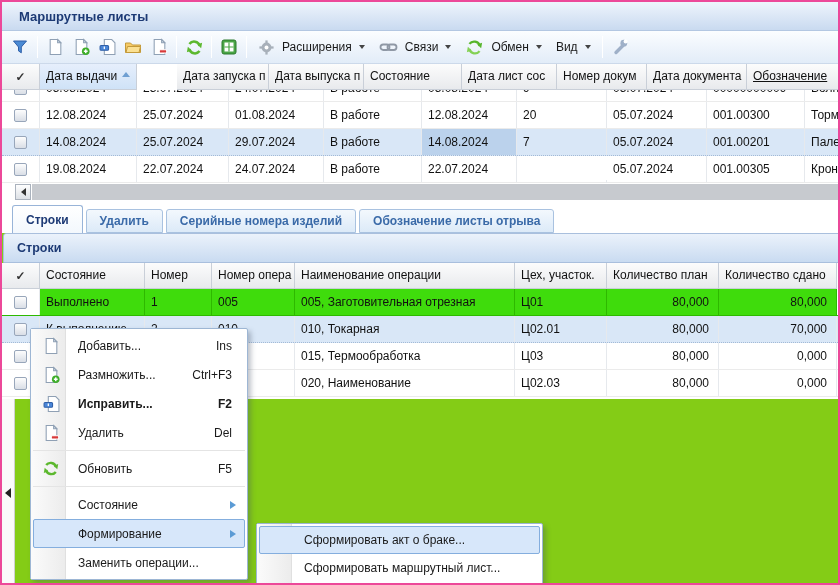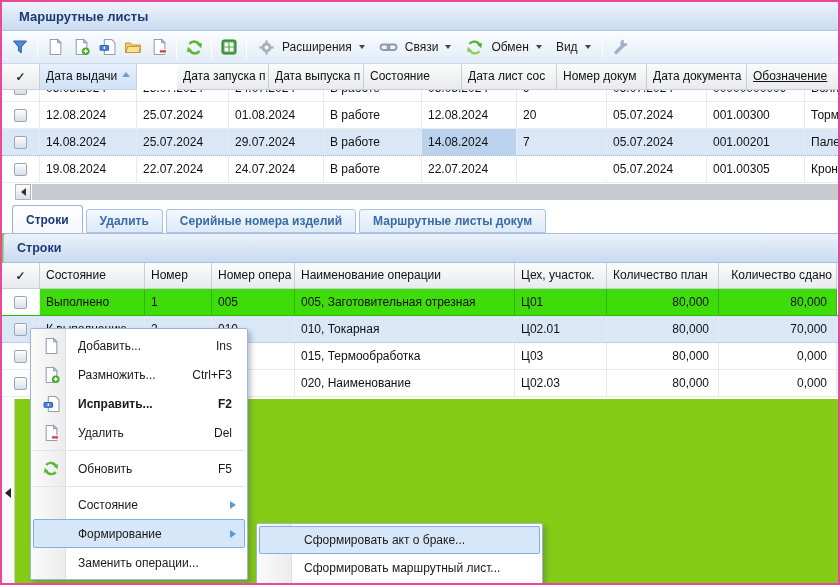--- a/index.html
+++ b/index.html
@@ -303,40 +303,40 @@
     <span class="tab active">
         <span>Строки</span>
       </span>
     <span class="tab">
         <span>Удалить</span>
       </span>
     <span class="tab">
         <span>Серийные номера изделий</span>
       </span>
     <span class="tab">
-        <span>Маршрутные листы докум</span>
+        <span>Обозначение листы отрыва</span>
       </span>
   </div>
 
   <div class="section-header">
     <span>Строки</span>
   </div>
 
   <div class="grid" id="lower-grid" style="top:261px;width:840px;height:136px;">
       <div class="g-header">
         <div class="hcell check" style="width: 38px;">
           <span>✓</span>
         </div>
         <div class="hcell" style="width: 105px;"><span>Состояние</span></div>
         <div class="hcell" style="width: 67px;"><span>Номер</span></div>
         <div class="hcell" style="width: 83px;"><span>Номер опера</span></div>
         <div class="hcell" style="width: 220px;"><span>Наименование операции</span></div>
         <div class="hcell" style="width: 92px;"><span>Цех, участок.</span></div>
         <div class="hcell" style="width: 112px;"><span>Количество план</span></div>
-        <div class="hcell" style="width: 118px; text-align: right;"><span>Количество сдано</span></div>
+        <div class="hcell" style="width: 118px;"><span>Количество сдано</span></div>
       </div>
       <div class="g-row row-green">
         <div class="ccell" style="width: 38px;">
           <div class="checkbox"></div>
         </div>
         <div class="cell" style="width: 105px;">Выполнено</div>
         <div class="cell" style="width: 67px;">1</div>
         <div class="cell" style="width: 83px;">005</div>
         <div class="cell" style="width: 220px;">005, Заготовительная отрезная</div>
         <div class="cell" style="width: 92px;">Ц01</div>

